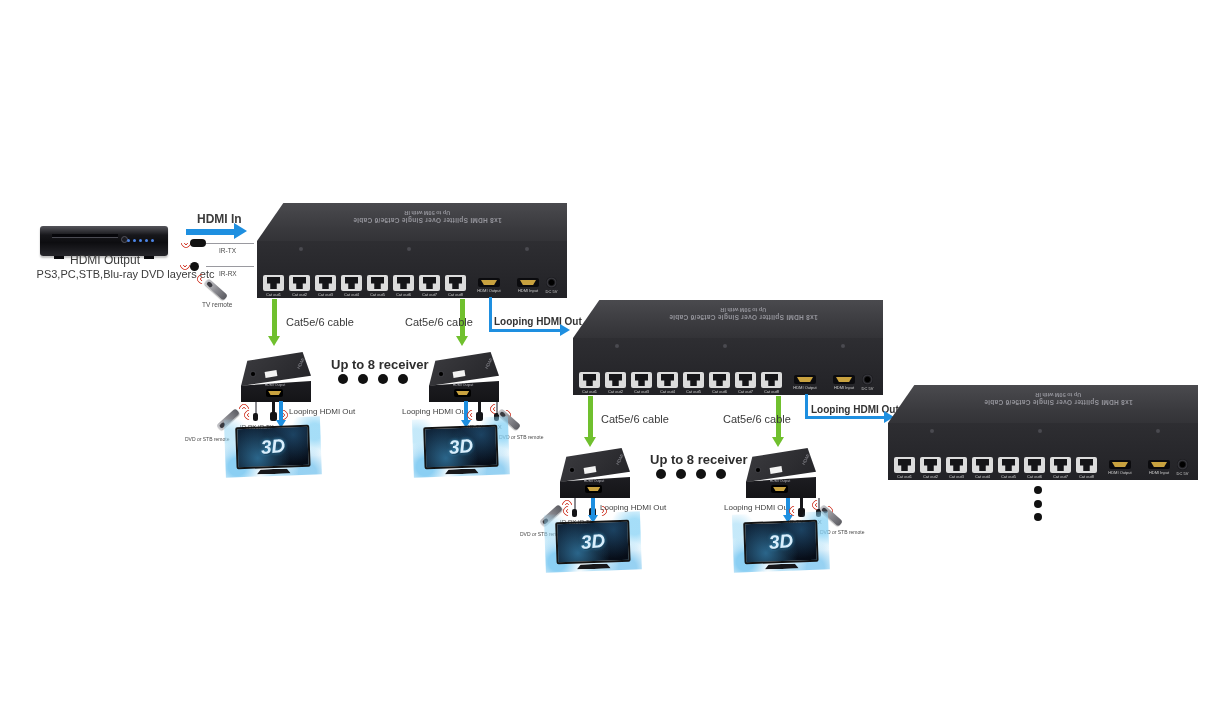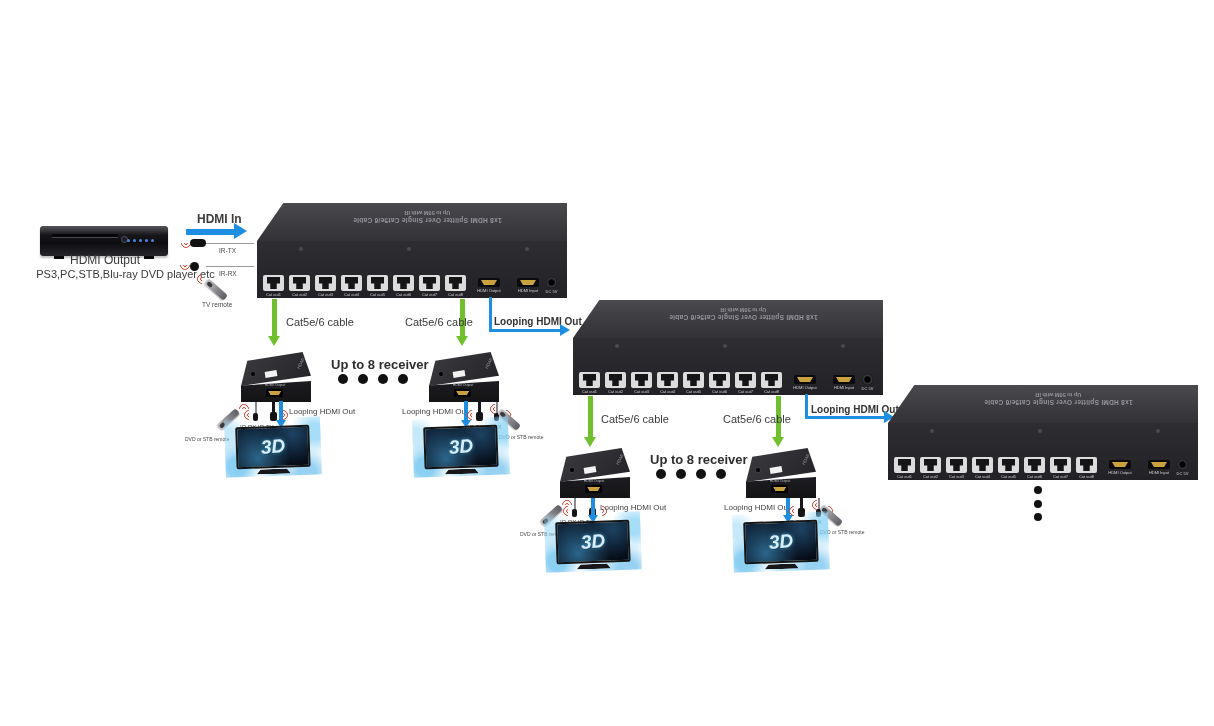--- a/index.html
+++ b/index.html
@@ -137,21 +137,21 @@
 
   <div class="abs dvd" style="left:40px;top:226px">
     <span class="tray"></span>
     <span class="btn"></span>
     <span class="leds">
       <span style="right:14px"></span><span style="right:20px"></span><span style="right:26px"></span><span style="right:32px"></span><span style="right:38px"></span>
     </span>
     <span class="feet"><span style="left:14px"></span><span style="right:14px"></span></span>
   </div>
   <div class="abs lbl t12 center" style="left:30px;top:253px;width:150px">HDMI Output</div>
-  <div class="abs lbl t11 center" style="left:8px;top:268px;width:235px">PS3,PC,STB,Blu-ray DVD player etc</div>
+  <div class="abs lbl t11 center" style="left:8px;top:268px;width:235px">PS3,PC,STB,Blu-ray DVD layers etc</div>
 
   <div class="abs lbl t12" style="left:197px;top:212px;font-weight:bold;color:#3c3c3c">HDMI  In</div>
   <div class="abs big-right" style="left:186px;top:229px;width:48px"></div>
 
   <div class="abs wav" style="left:181px;top:238px;transform:rotate(-135deg)"></div>
   <div class="abs emitter" style="left:190px;top:239px;width:16px;height:8px;border-radius:4px"></div>
   <div class="abs irline" style="left:206px;top:243px;width:48px"></div>
   <div class="abs lbl t65" style="left:219px;top:247px">IR-TX</div>
 
   <div class="abs wav" style="left:180px;top:260px;transform:rotate(-135deg)"></div>

